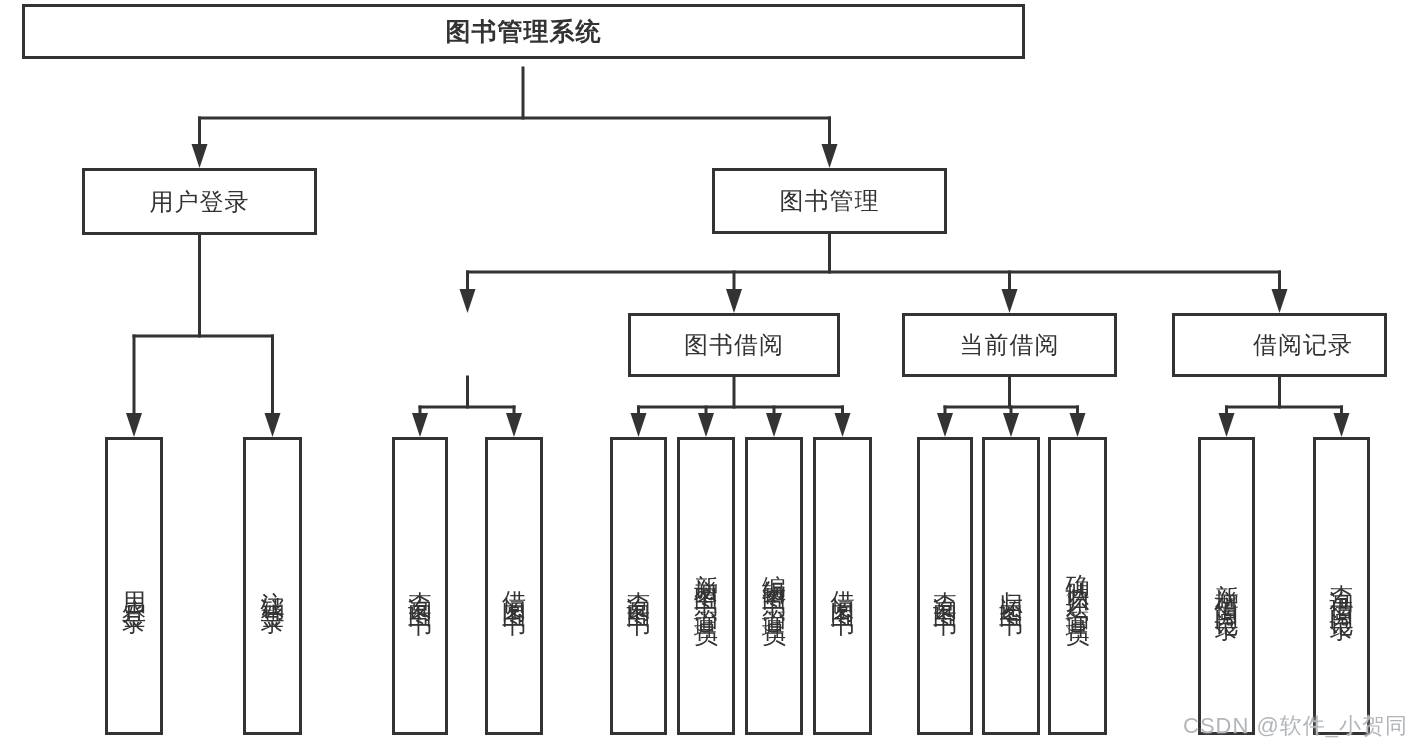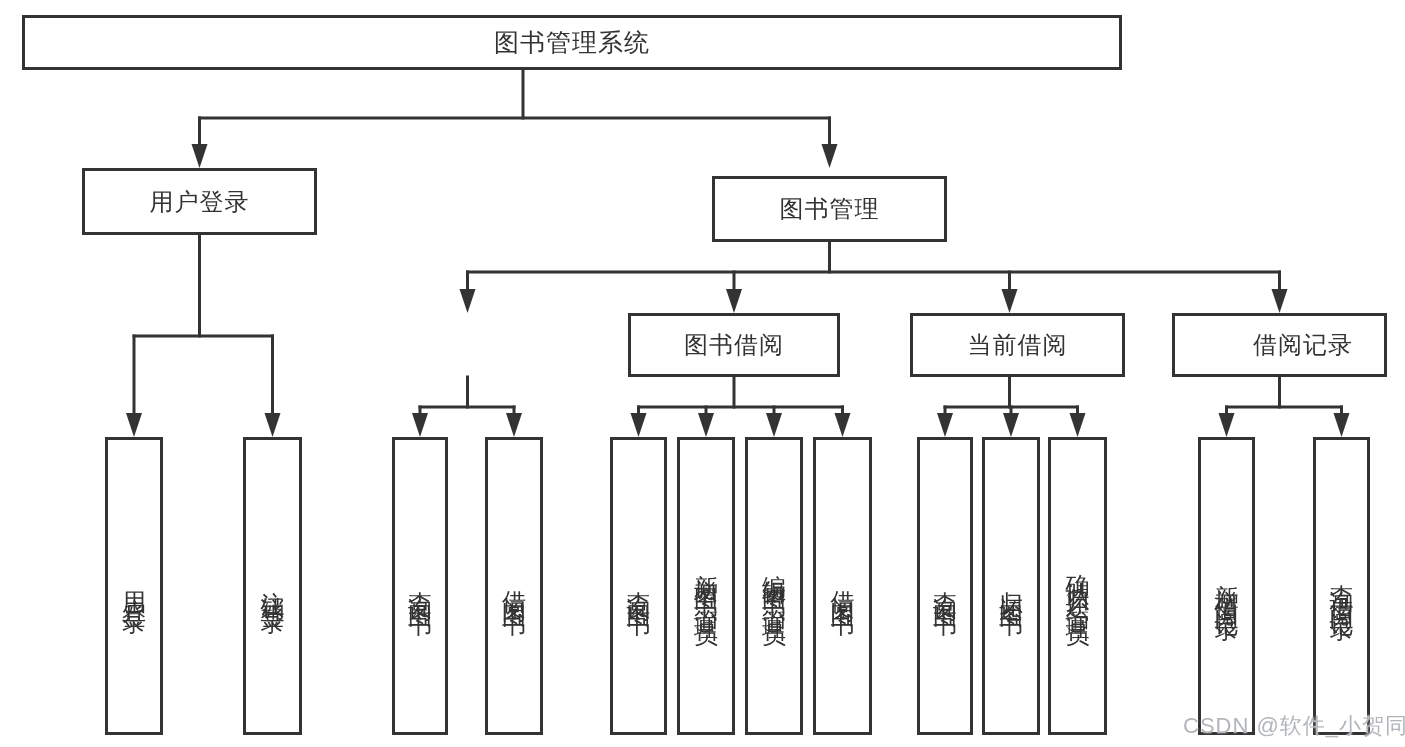--- a/index.html
+++ b/index.html
@@ -110,27 +110,27 @@
       <polygon points="766,413 782,413 774,437"></polygon>
       <polygon points="834.5,413 850.5,413 842.5,437"></polygon>
       <polygon points="937,413 953,413 945,437"></polygon>
       <polygon points="1003,413 1019,413 1011,437"></polygon>
       <polygon points="1069.5,413 1085.5,413 1077.5,437"></polygon>
       <polygon points="1218.5,413 1234.5,413 1226.5,437"></polygon>
       <polygon points="1333.5,413 1349.5,413 1341.5,437"></polygon>
     </g>
   </svg>
 
-  <div class="box root" style="left:22px; top:15px; width:1100px; height:55px;">图书管理系统</div>
+  <div class="box root" style="left:22px; top:4px; width:1003px; height:55px;font-weight:bold;">图书管理系统</div>
 
   <div class="box" style="left:82px; top:168px; width:235px; height:67px;">用户登录</div>
-  <div class="box" style="left:712px; top:176px; width:235px; height:66px;">图书管理</div>
+  <div class="box" style="left:712px; top:168px; width:235px; height:66px;">图书管理</div>
 
   <div class="box" style="left:628px; top:313px; width:212px; height:64px;">图书借阅</div>
-  <div class="box" style="left:902px; top:313px; width:215px; height:64px;margin-left:8px;">当前借阅</div>
+  <div class="box" style="left:902px; top:313px; width:215px; height:64px;">当前借阅</div>
   <div class="box" style="left:1172px; top:313px; width:215px; height:64px;padding-left:47px;">借阅记录</div>
 
   <div class="box vbox" style="left:105px; top:437px; width:58px; height:298px;">用户登录</div>
   <div class="box vbox" style="left:243px; top:437px; width:59px; height:298px;">注销登录</div>
 
   <div class="box vbox" style="left:392px; top:437px; width:56px; height:298px;">查询图书</div>
   <div class="box vbox" style="left:485px; top:437px; width:58px; height:298px;">借阅图书</div>
 
   <div class="box vbox" style="left:610px; top:437px; width:57px; height:298px;">查询图书</div>
   <div class="box vbox" style="left:677px; top:437px; width:58px; height:298px;">新增图书（管理员）</div>

